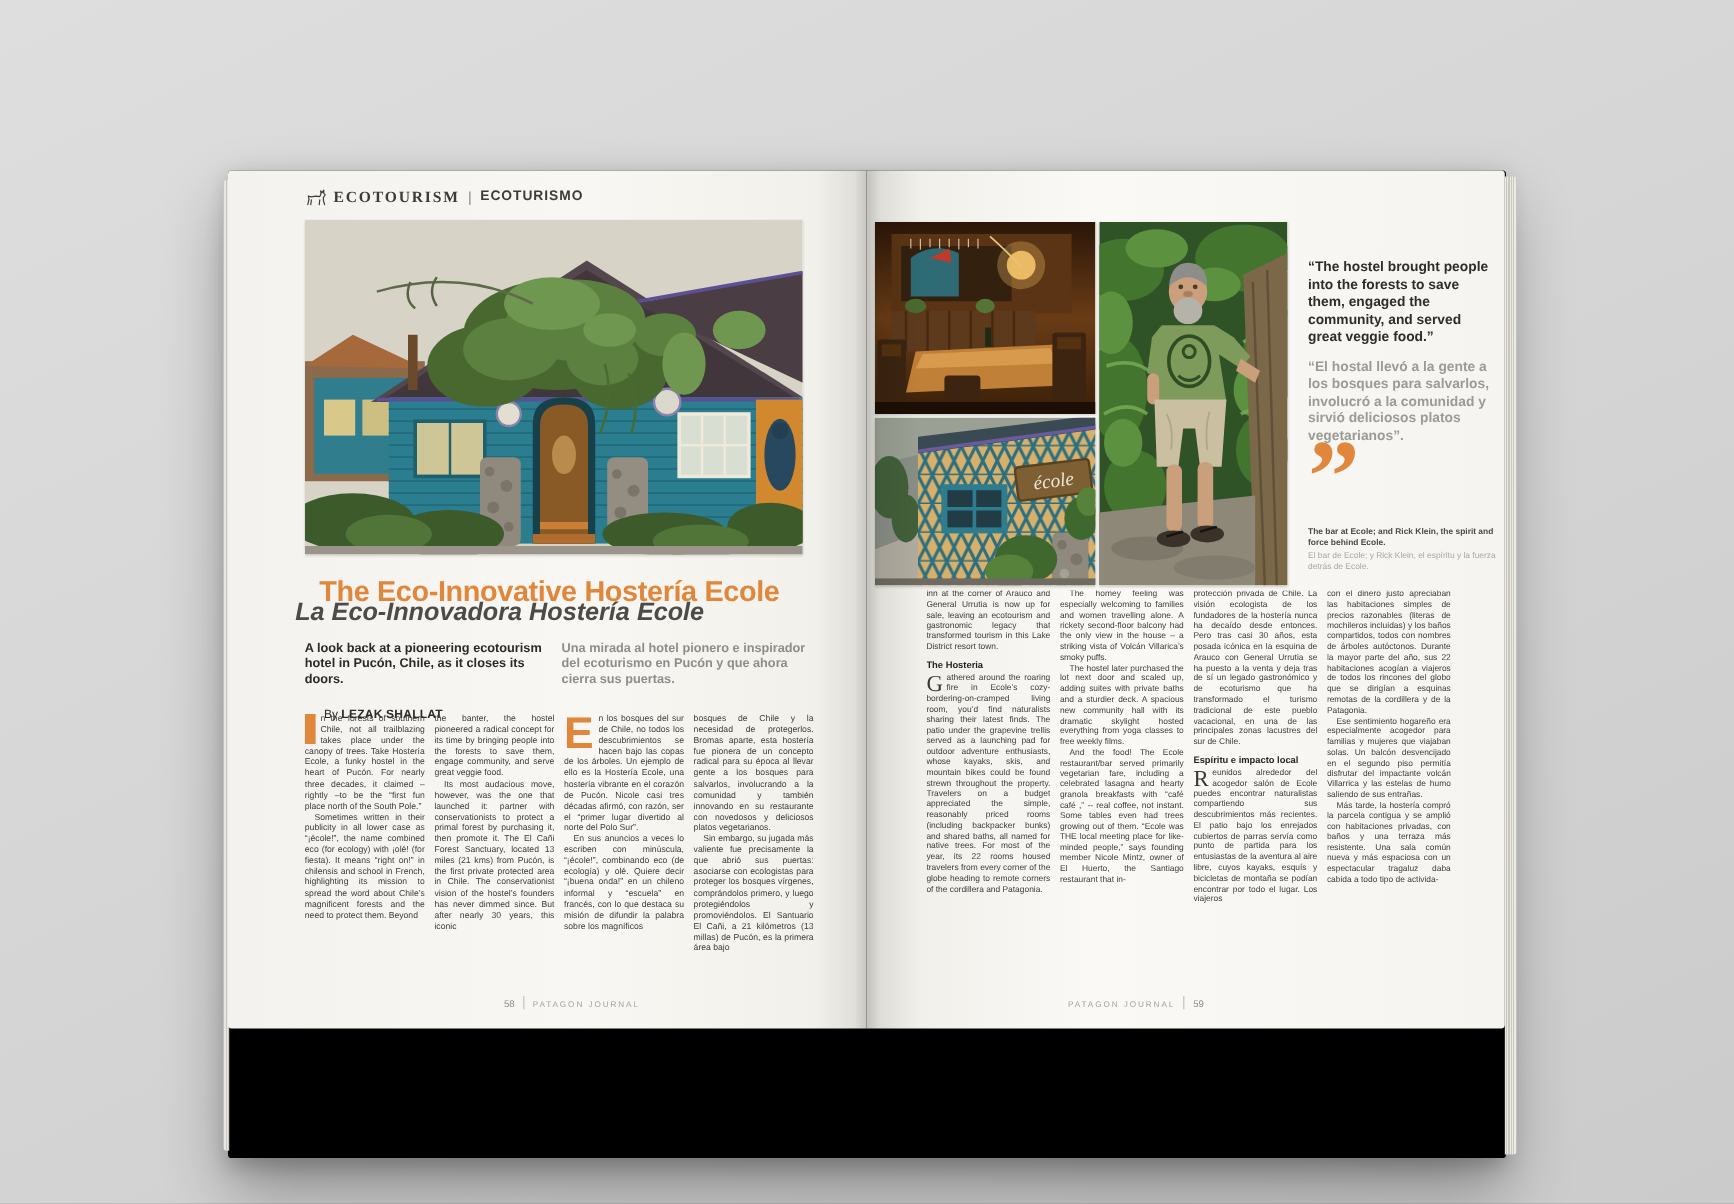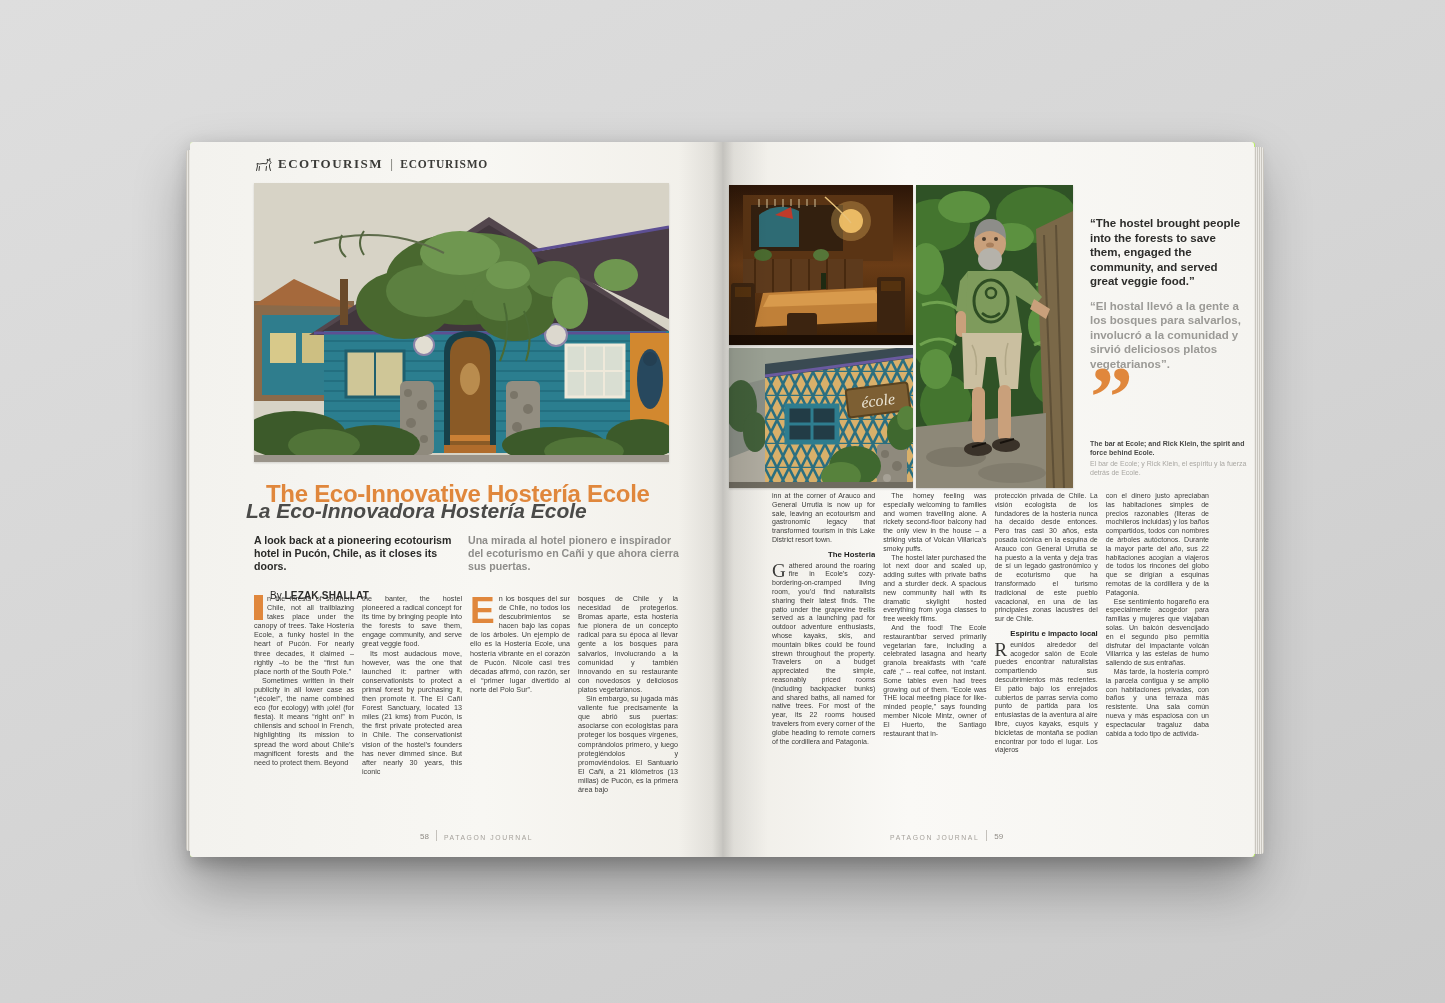--- a/index.html
+++ b/index.html
@@ -3,22 +3,22 @@
 <meta charset="utf-8">
 <style>
   html,body{margin:0;padding:0;}
   body{
     width:1445px;height:1003px;overflow:hidden;
     background:linear-gradient(155deg,#dedede 0%,#d6d6d6 45%,#cbcbcb 100%);
     font-family:"Liberation Sans",sans-serif;
     -webkit-font-smoothing:antialiased;
   }
   .spread{
-    position:absolute;left:190px;top:142px;width:1065px;height:715px;
-    background:#bef264;border-radius:3px;
+    position:absolute;left:190px;top:142px;width:1065px;height:823px;
+    background:#000000;border-radius:3px;
     box-shadow:0 28px 55px rgba(0,0,0,.33),0 6px 18px rgba(0,0,0,.22);
   }
   
   .edge-stack{
     position:absolute;right:-9px;top:5px;bottom:3px;width:10px;
     background:repeating-linear-gradient(90deg,#eceae5 0 1px,#c9c6bf 1px 2px);
     border-radius:0 3px 3px 0;
   }
   .edge-stack-left{
     position:absolute;left:-4px;top:8px;bottom:6px;width:5px;
@@ -31,42 +31,42 @@
     pointer-events:none;z-index:5;
   }
   .page{position:absolute;top:0;height:715px;width:532px;}
   .page-left{left:0;background:linear-gradient(90deg,#f3f2ee 0%,#f8f7f3 55%,#f1efe9 100%);border-radius:3px 0 0 3px;}
   .page-right{left:532px;background:linear-gradient(90deg,#efede7 0%,#faf9f6 35%,#f5f4f0 100%);border-radius:0 3px 3px 0;}
 
   
   .kicker{position:absolute;left:64px;top:14px;display:flex;align-items:center;gap:5px;color:#3b3b38;}
   .kicker .k-en{font-family:"Liberation Serif",serif;font-weight:bold;font-size:13px;letter-spacing:1.5px;}
   .kicker .k-div{color:#8b8b86;font-size:12px;margin:0 2px;}
-  .kicker .k-es{font-weight:bold;font-size:11.5px;letter-spacing:.8px;font-family:Liberation Serif, serif;}
+  .kicker .k-es{font-weight:bold;font-size:11.5px;letter-spacing:.8px;}
   .hero{position:absolute;left:64px;top:41px;width:415px;height:279px;overflow:hidden;box-shadow:0 1px 2px rgba(0,0,0,.15);}
   .hero svg{display:block;width:100%;height:100%;}
   .title-en{position:absolute;left:64px;top:326px;margin:12px;font-size:24px;font-weight:bold;color:#e0873c;letter-spacing:-.3px;}
   .title-es{position:absolute;left:56px;top:357px;margin:0;font-size:21px;font-weight:bold;font-style:italic;color:#4b4b49;}
   .deck{position:absolute;left:64px;top:392px;width:428px;display:grid;grid-template-columns:1fr 1fr;gap:0;}
   .deck p{margin:0;font-size:10.6px;line-height:12.8px;font-weight:bold;}
   .deck .d-en{color:#2a2a28;}
   .deck .d-es{color:#8e8d8a;}
   .byline{position:absolute;left:64px;top:432px;margin:16px;font-size:10px;color:#2a2a28;}
   .byline b{letter-spacing:.2px;}
   .cols{display:grid;gap:8px;}
   .cols-left{position:absolute;left:64px;top:452px;width:424px;height:242px;grid-template-columns:repeat(4,1fr);overflow:hidden;}
   .cols-right{position:absolute;left:50px;top:350px;width:437px;height:346px;grid-template-columns:repeat(4,1fr);overflow:hidden;}
   .col{overflow:hidden;font-size:7.2px;line-height:9.1px;color:#3c3c3a;text-align:justify;}
   .cols-right .col{font-size:7px;line-height:8.8px;}
   .col p{margin:0;}
   .col p.indent{text-indent:8px;}
   .dropcap-bar{float:left;width:9px;height:25px;background:#e0873c;color:#e0873c;overflow:hidden;margin:1px 4px 0 0;font-size:24px;}
   .dropcap-big{float:left;font-weight:800;font-size:37px;line-height:30px;color:#e0873c;margin:2px 4px 0 0;}
   .dropcap-serif{float:left;font-family:"Liberation Serif",serif;font-size:19px;line-height:16px;color:#3a3a38;margin:1px 3px 0 0;}
-  .colhead{font-weight:bold;font-size:7.8px;color:#1f1f1e;margin:6px 0 2px !important;text-align:right;}
+  .colhead{font-weight:bold;font-size:7.8px;color:#1f1f1e;margin:6px 0 2px !important;text-align:left;}
   .folio{position:absolute;top:688px;display:flex;align-items:flex-end;gap:7px;font-size:7px;color:#a5a19b;letter-spacing:1.6px;text-transform:uppercase;}
   .folio-left{left:230px;}
   .folio-right{left:168px;}
   .folio .pageno{font-size:8px;color:#8f8b85;letter-spacing:0;}
   .folio .sep{width:1px;height:11px;background:#c4c1bb;}
   .folio .brand{font-size:6.8px;}
 
   
   .photo{position:absolute;overflow:hidden;box-shadow:0 1px 2px rgba(0,0,0,.18);}
   .photo svg{display:block;width:100%;height:100%;}
@@ -187,36 +187,37 @@
         <rect x="0" y="272" width="415" height="7" fill="#9a948a"></rect>
         <rect x="86" y="96" width="8" height="46" fill="#6a4a2a"></rect>
       </svg>
     </div>
 
     <h1 class="title-en">The Eco-Innovative Hostería Ecole</h1>
     <h2 class="title-es">La Eco-Innovadora Hostería Ecole</h2>
 
     <div class="deck">
       <p class="d-en">A look back at a pioneering ecotourism hotel in Pucón, Chile, as it closes its doors.</p>
-      <p class="d-es">Una mirada al hotel pionero e inspirador del ecoturismo en Cañi y que ahora cierra sus puertas.</p>
+      <p class="d-es">Una mirada al hotel pionero e inspirador del ecoturismo en Pucón y que ahora cierra sus puertas.</p>
     </div>
 
     <p class="byline"><span>By</span> <b>LEZAK SHALLAT</b></p>
 
     <div class="cols cols-left">
       <div class="col" lang="en">
         <p><span class="dropcap-bar">I</span><span>n the forests of southern Chile, not all trailblazing takes place under the canopy of trees. Take Hostería Ecole, a funky hostel in the heart of Pucón. For nearly three decades, it claimed – rightly –to be the “first fun place north of the South Pole.”</span></p>
         <p class="indent">Sometimes written in their publicity in all lower case as “¡école!”, the name combined eco (for ecology) with ¡olé! (for fiesta). It means “right on!” in chilensis and school in French, highlighting its mission to spread the word about Chile’s magnificent forests and the need to protect them. Beyond</p>
       </div>
       <div class="col" lang="en">
         <p>the banter, the hostel pioneered a radical concept for its time by bringing people into the forests to save them, engage community, and serve great veggie food.</p>
         <p class="indent">Its most audacious move, however, was the one that launched it: partner with conservationists to protect a primal forest by purchasing it, then promote it. The El Cañi Forest Sanctuary, located 13 miles (21 kms) from Pucón, is the first private protected area in Chile. The conservationist vision of the hostel’s founders has never dimmed since. But after nearly 30 years, this iconic</p>
       </div>
       <div class="col" lang="es">
         <p><span class="dropcap-big">E</span><span>n los bosques del sur de Chile, no todos los descubrimientos se hacen bajo las copas de los árboles. Un ejemplo de ello es la Hostería Ecole, una hostería vibrante en el corazón de Pucón. Nicole casi tres décadas afirmó, con razón, ser el “primer lugar divertido al norte del Polo Sur”.</span></p>
+        <p class="indent">En sus anuncios a veces lo escriben con minúscula, “¡école!”, combinando eco (de ecología) y olé. Quiere decir “¡buena onda!” en un chileno informal y “escuela” en francés, con lo que destaca su misión de difundir la palabra sobre los magníficos</p>
       </div>
       <div class="col" lang="es">
         <p>bosques de Chile y la necesidad de protegerlos. Bromas aparte, esta hostería fue pionera de un concepto radical para su época al llevar gente a los bosques para salvarlos, involucrando a la comunidad y también innovando en su restaurante con novedosos y deliciosos platos vegetarianos.</p>
         <p class="indent">Sin embargo, su jugada más valiente fue precisamente la que abrió sus puertas: asociarse con ecologistas para proteger los bosques vírgenes, comprándolos primero, y luego protegiéndolos y promoviéndolos. El Santuario El Cañi, a 21 kilómetros (13 millas) de Pucón, es la primera área bajo</p>
       </div>
     </div>
 
     <div class="folio folio-left">
       <span class="pageno">58</span>
       <span class="sep"></span>

